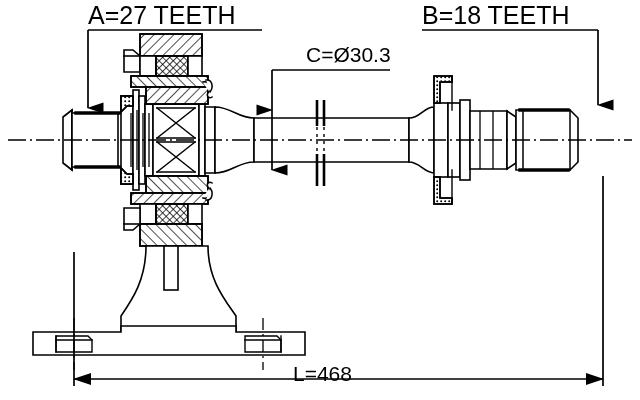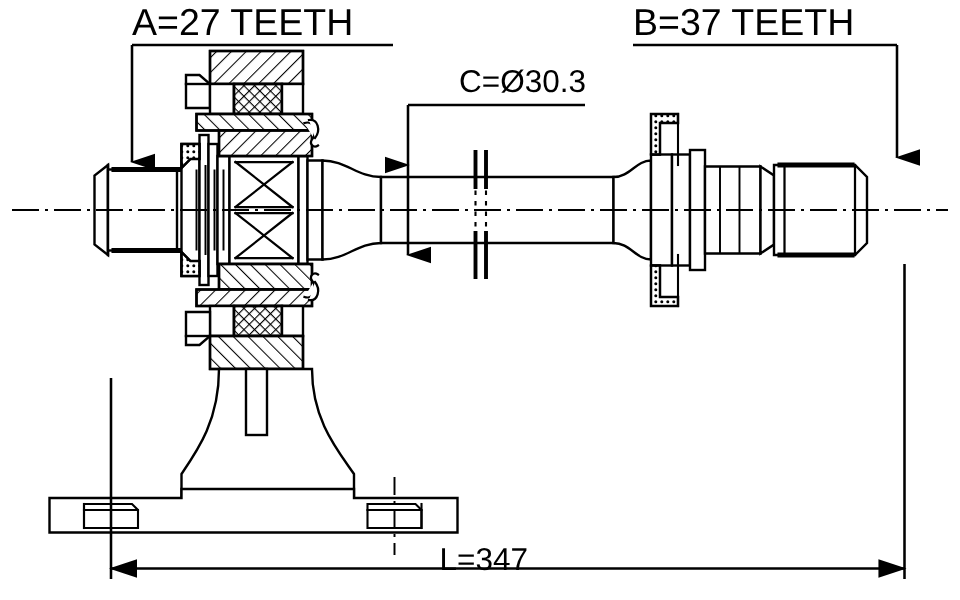--- a/index.html
+++ b/index.html
@@ -265,19 +265,19 @@
       <line x1="137" y1="110" x2="137" y2="170"></line>
       <line x1="143" y1="113" x2="143" y2="167"></line>
       <line x1="149" y1="113" x2="149" y2="167"></line>
       <line x1="480" y1="111" x2="480" y2="169"></line>
       <line x1="493" y1="111" x2="493" y2="169"></line>
     </g>
   </svg>
 
   <div class="dim-label" id="label-a">A=27 TEETH</div>
 
-  <div class="dim-label" id="label-b">B=37 TEETH</div>
+  <div class="dim-label" id="label-b">B=18 TEETH</div>
 
   <div class="dim-label" id="label-c">C=Ø30.3</div>
 
-  <div class="dim-label" id="label-l">L=347</div>
+  <div class="dim-label" id="label-l">L=468</div>
 
 </div>
 
 </body></html>

